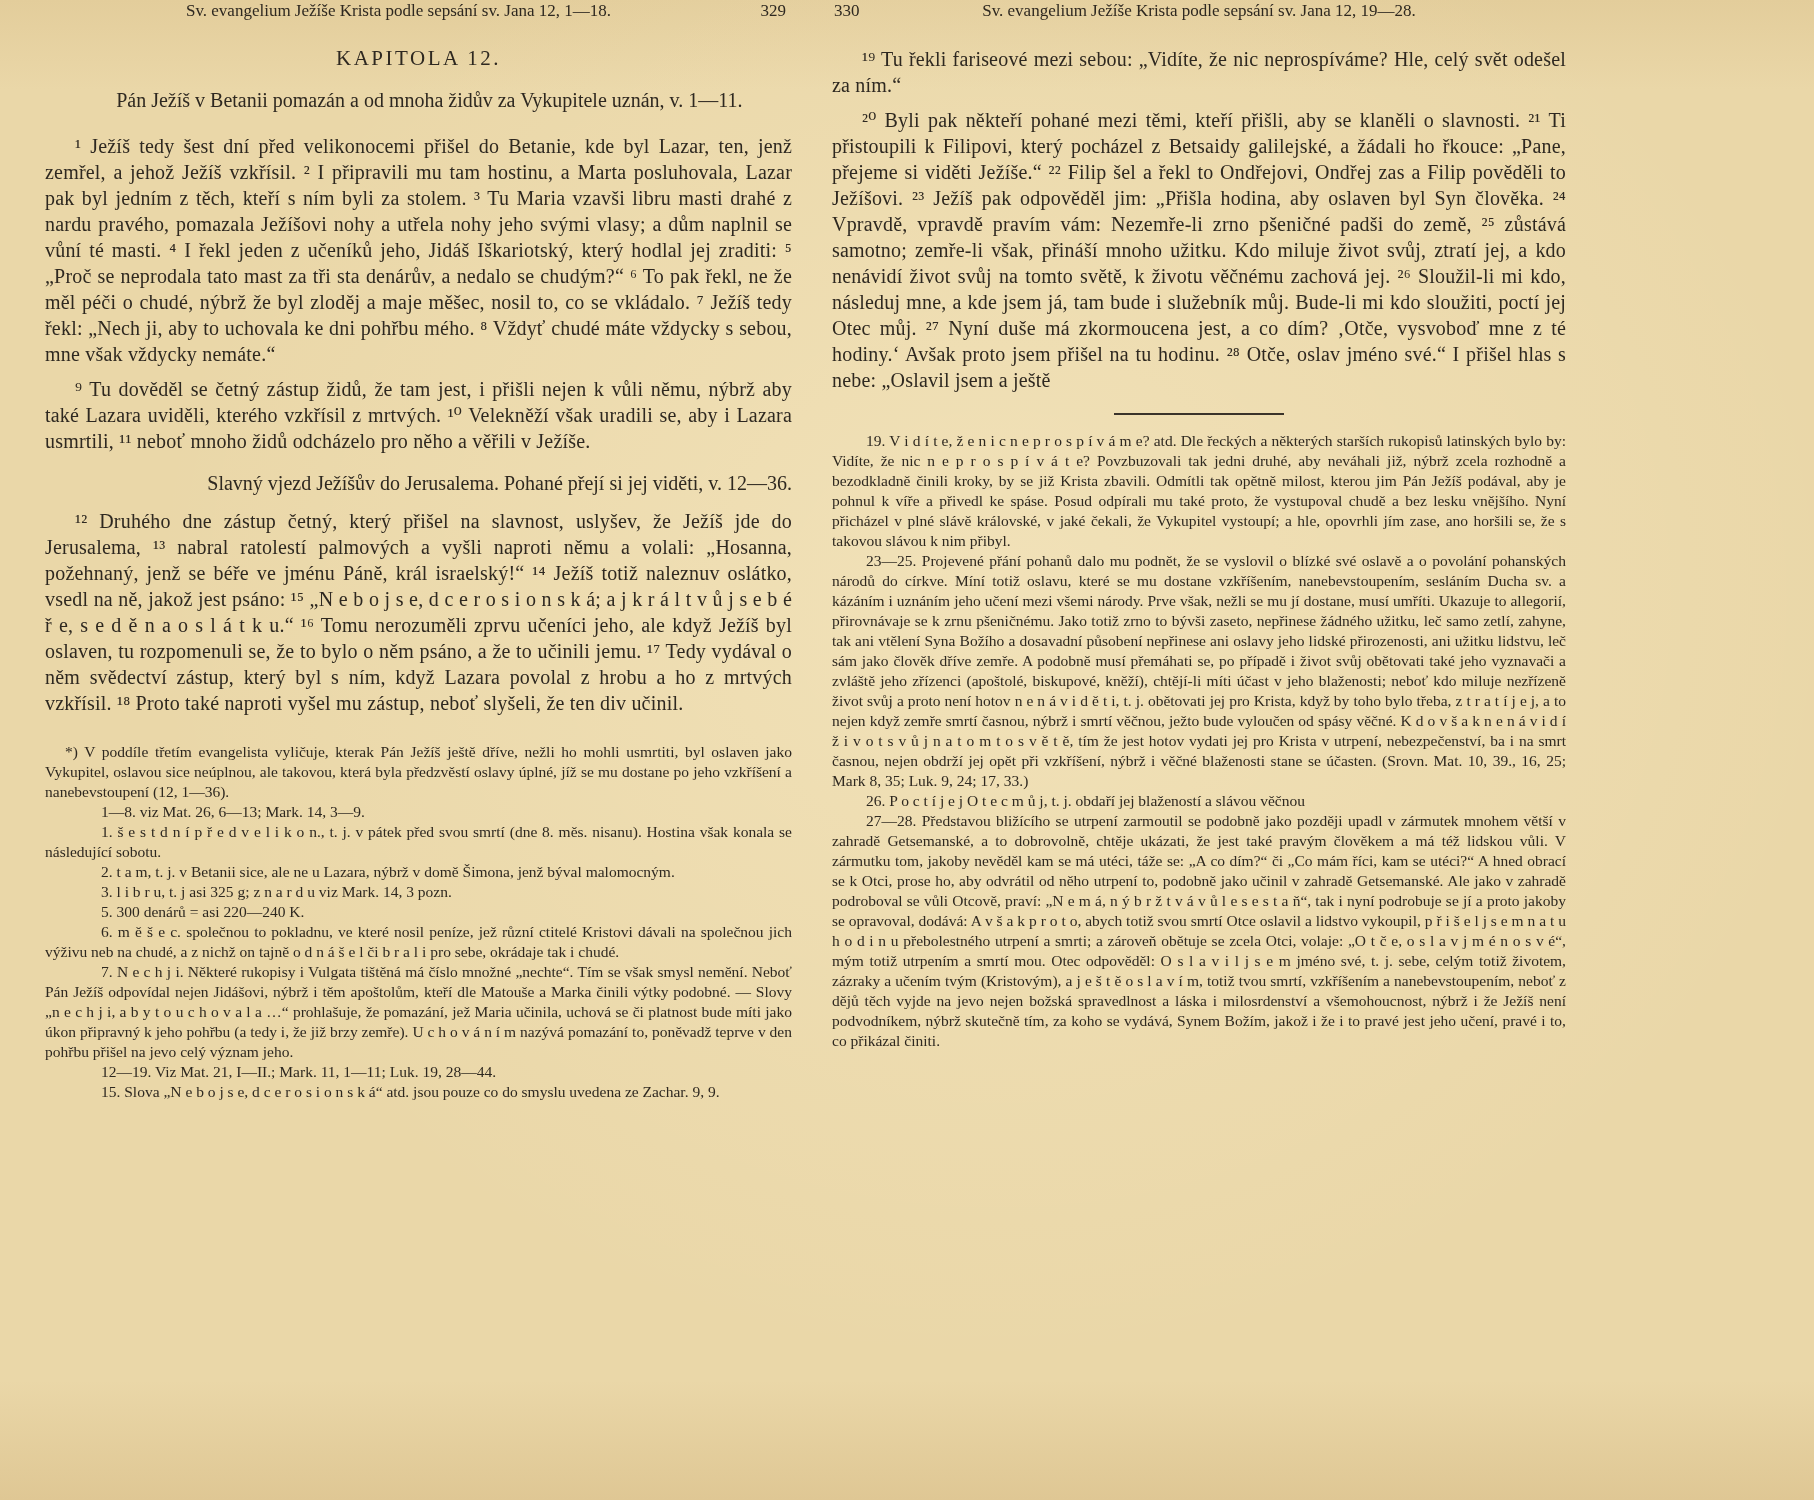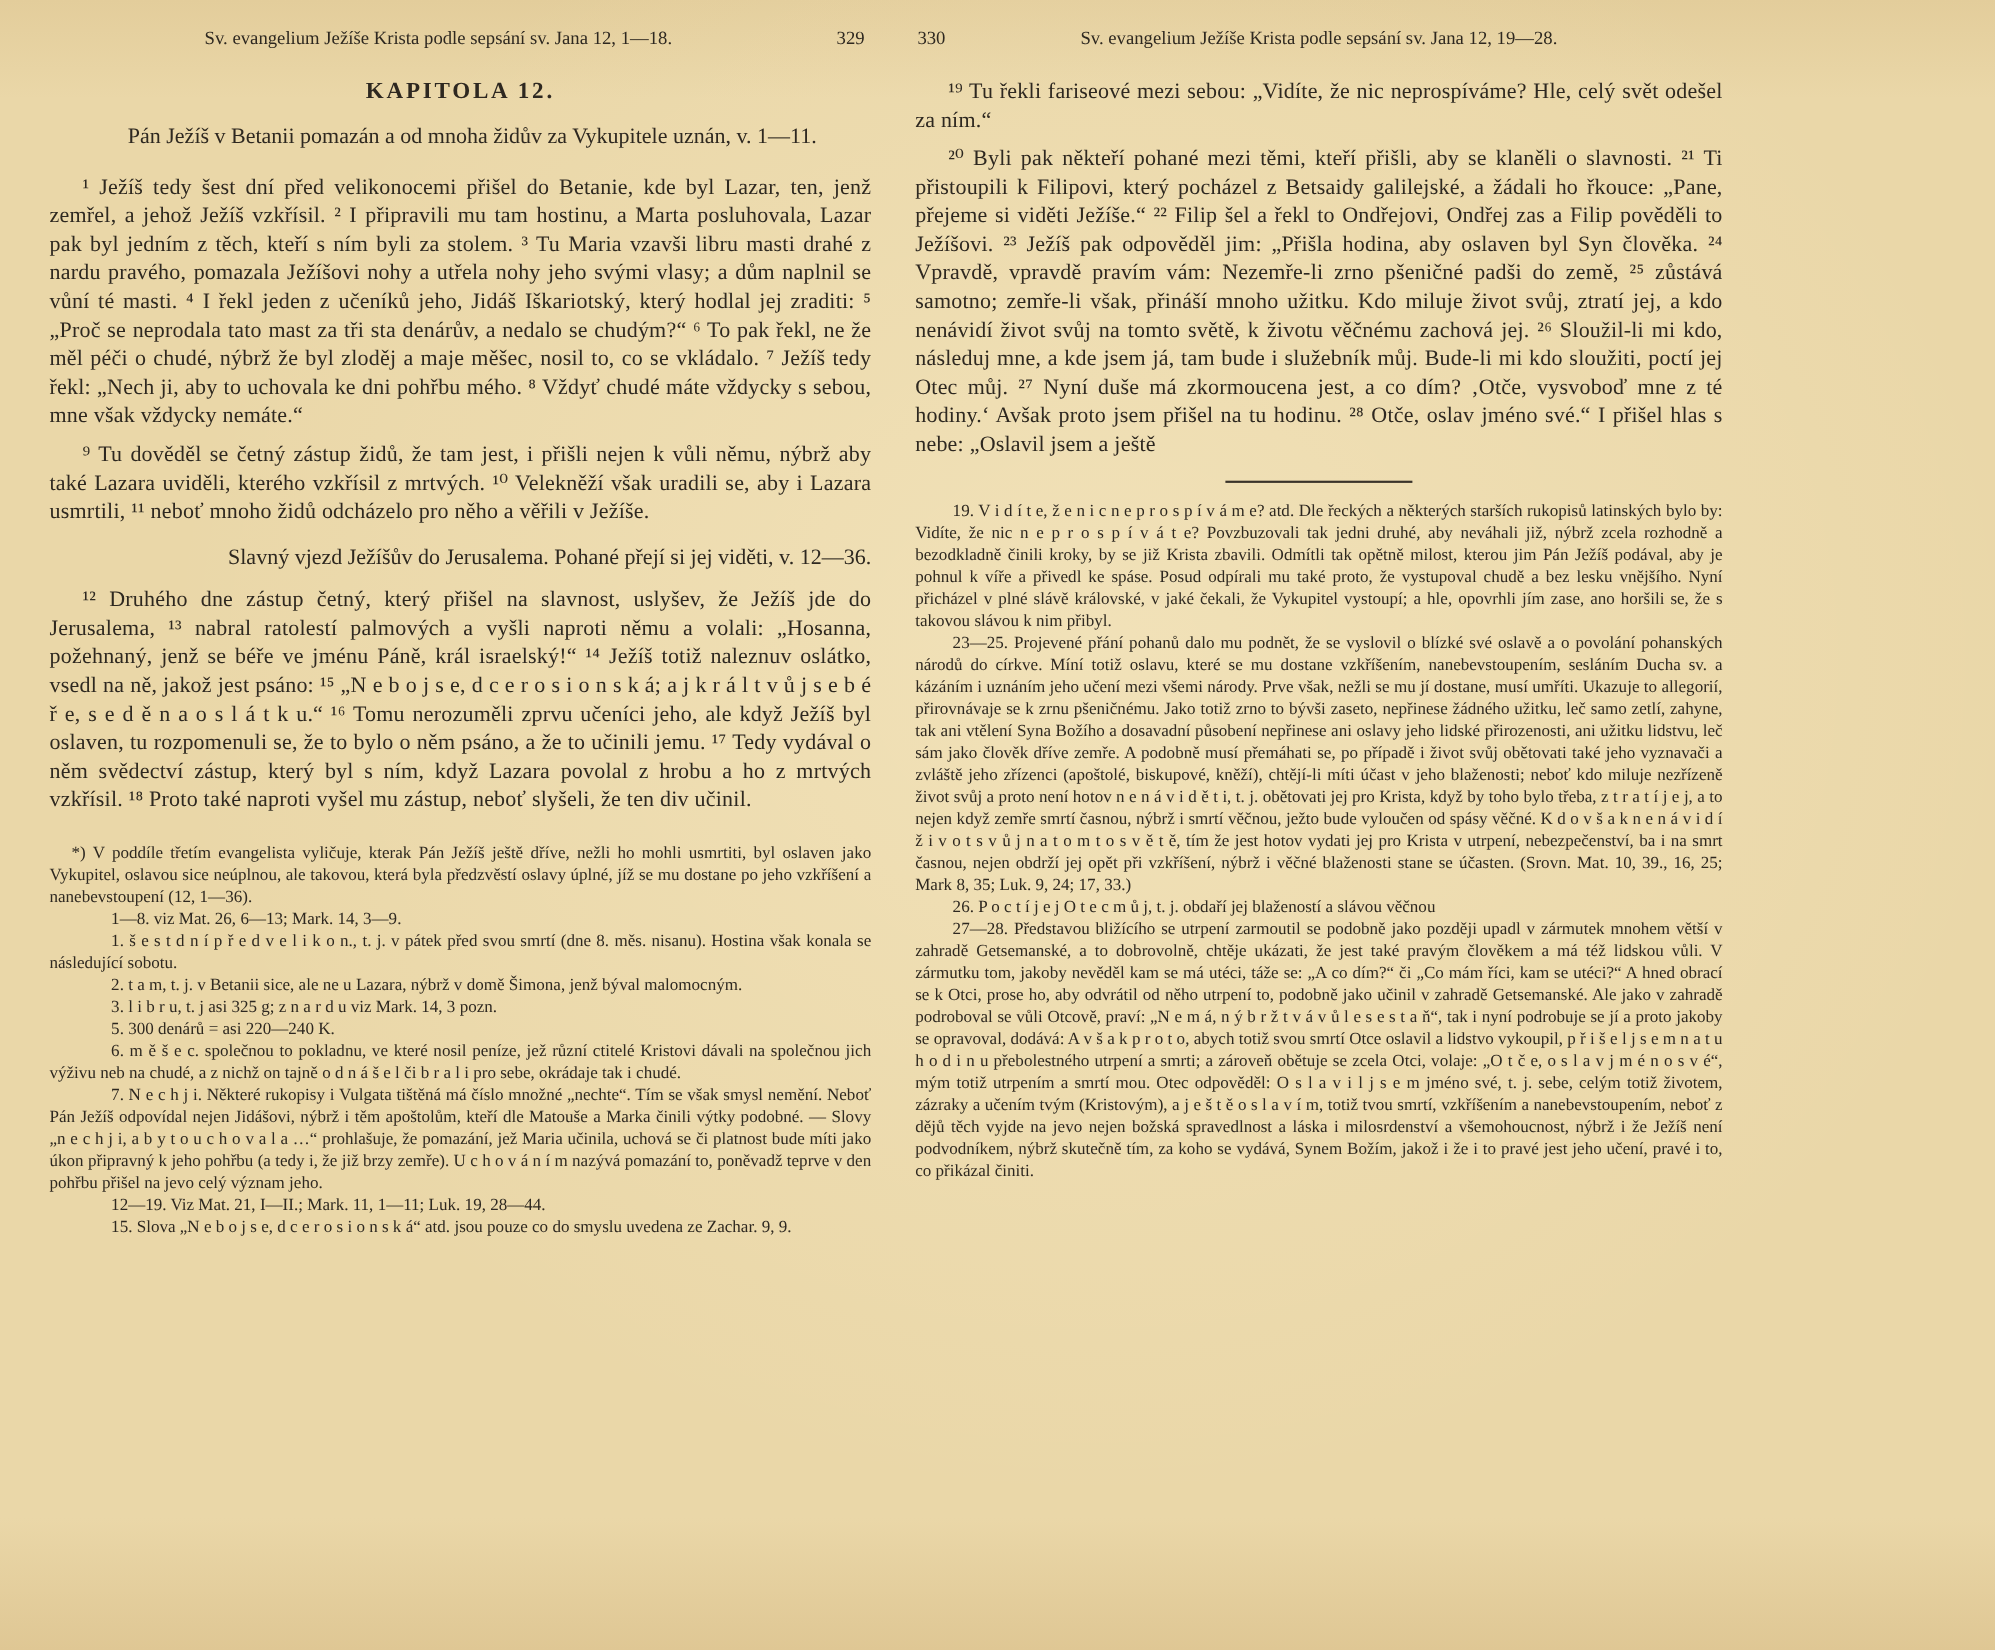--- a/index.html
+++ b/index.html
@@ -15,21 +15,20 @@
       linear-gradient(180deg, #e3cd9b 0%, #ead7a8 6%, #ead7a8 92%, #dfc794 100%);
     background-color: #e9d5a5;
     font-family: "Liberation Serif", "DejaVu Serif", serif;
     color: #2e2820;
   }
   .spread {
     display: flex;
     width: 1814px;
     height: 1060px;
     box-sizing: border-box;
-    padding-top: 24px;
   }
   .page { box-sizing: border-box; }
   .page-left  { width: 747px; margin-left: 45px; }
   .page-right { width: 734px; margin-left: 40px; }
 
   .runhead {
     position: relative;
     font-size: 17px;
     line-height: 22px;
     height: 22px;
@@ -37,21 +36,21 @@
     text-align: center;
   }
   .runhead .pagenum { position: absolute; top: 0; font-size: 17px; }
   .page-left  .runhead .pagenum { right: 6px; }
   .page-right .runhead .pagenum { left: 2px; }
   .page-left .runhead .runtitle { margin-right: 40px; }
 
   .chapter {
     text-align: center;
     font-size: 21px;
-    font-weight: bold;
+    font-weight: normal;
     letter-spacing: 2.5px;
     margin: 4px 0 16px 0;
   }
   .subtitle {
     text-align: right;
     font-size: 20px;
     line-height: 26px;
     max-width: 648px;
     margin: 0 auto 20px auto;
   }

